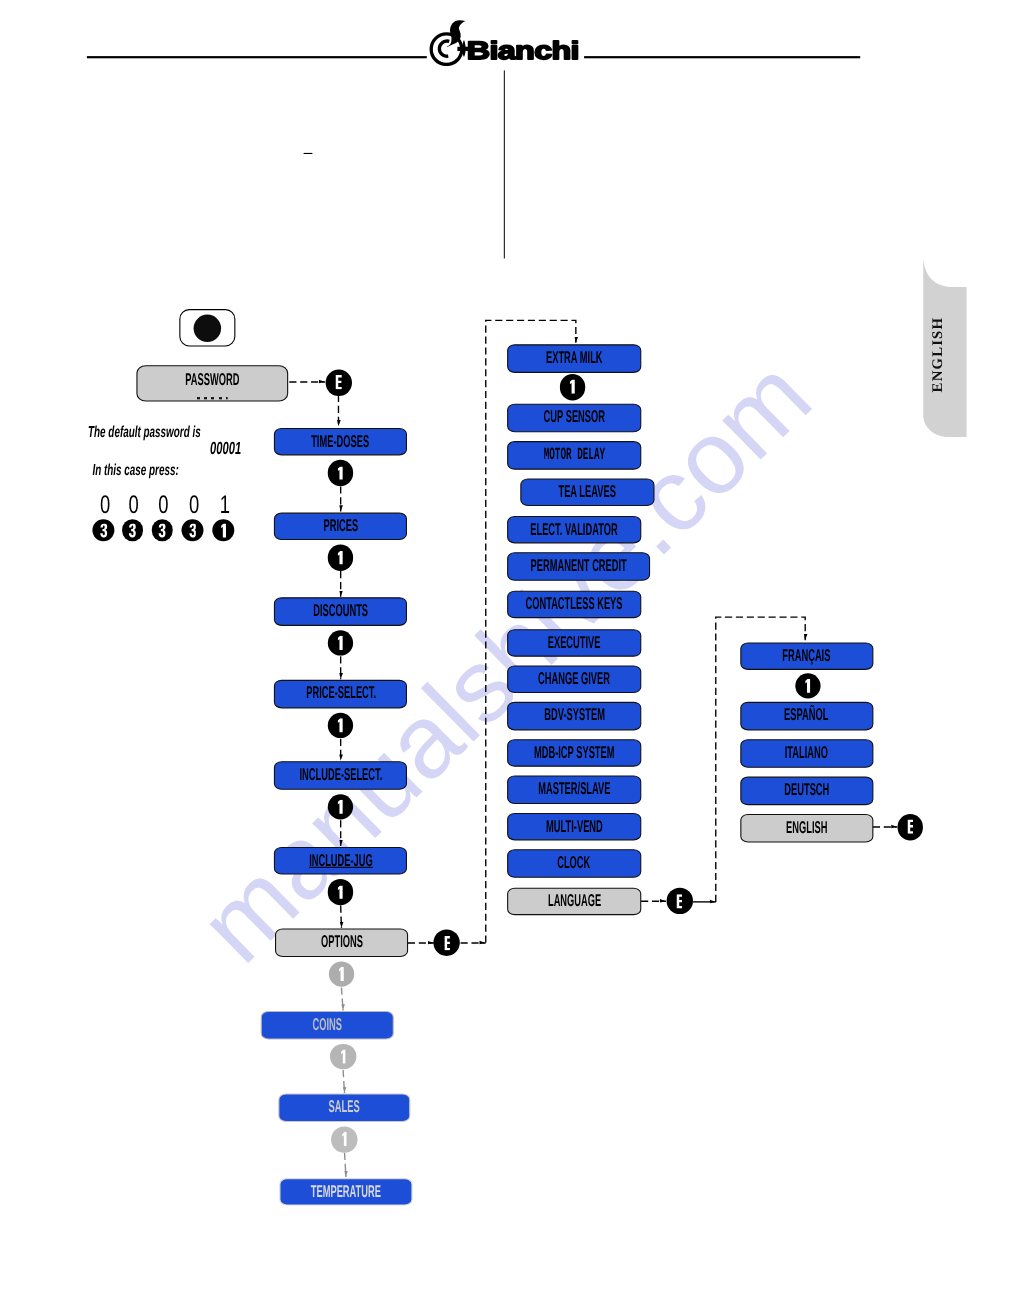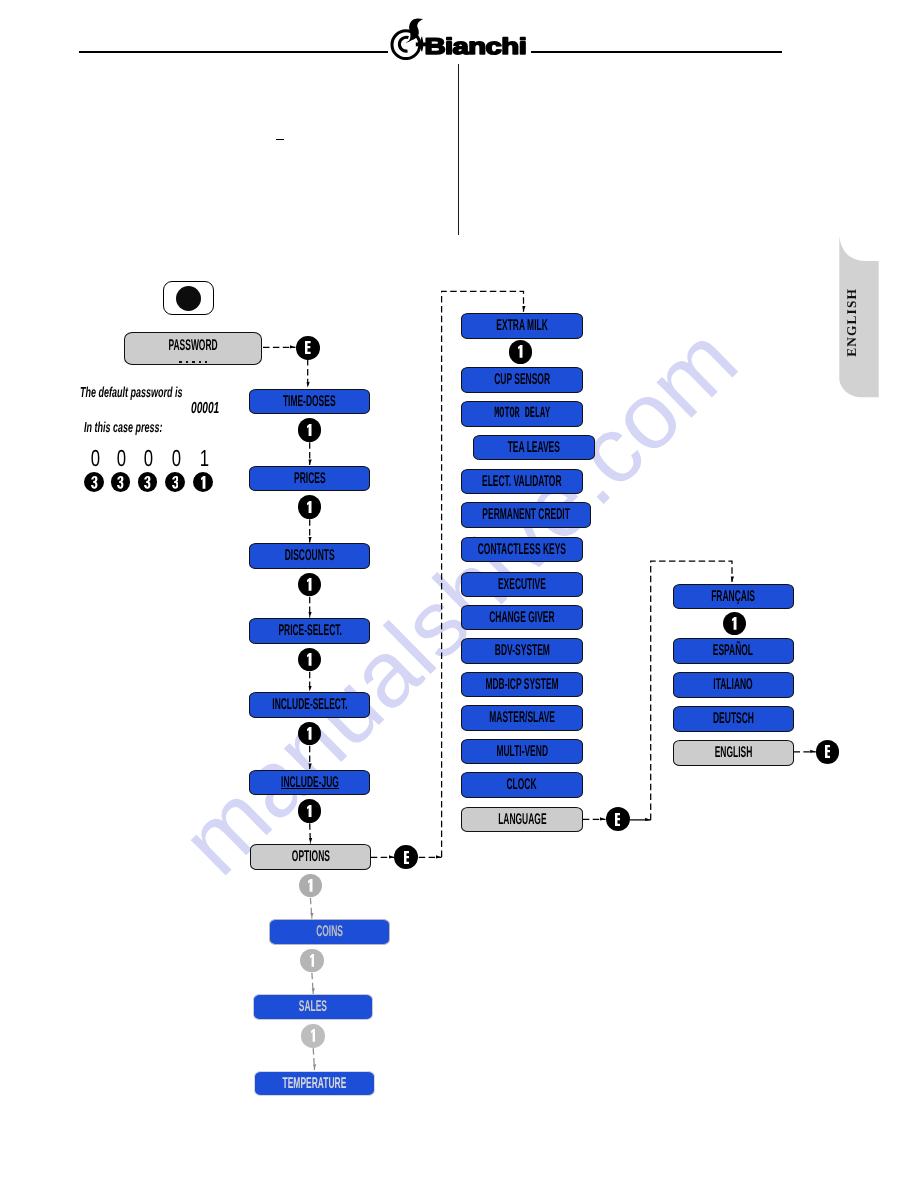--- a/index.html
+++ b/index.html
@@ -199,21 +199,21 @@
       </div>
       <div class="box " style="left: 249.4px; top: 692px; width: 120.6px; height: 25.5px;">
         <span class="lbl">INCLUDE-SELECT.</span>
       </div>
       <div class="box " style="left: 249.4px; top: 769.5px; width: 120.6px; height: 25.5px; text-decoration: underline;">
         <span class="lbl">INCLUDE-JUG</span>
       </div>
       <div class="box sel " style="left: 250.1px; top: 844.1px; width: 120.6px; height: 25.5px; text-align: center;">
         <span class="lbl">OPTIONS</span>
       </div>
-      <div class="box f1" style="left: 269px; top: 919.1px; width: 120.6px; height: 25.5px;">
+      <div class="box f1" style="left: 237px; top: 919.1px; width: 120.6px; height: 25.5px;">
         <span class="lbl">COINS</span>
       </div>
       <div class="box f2" style="left: 252.9px; top: 994.4px; width: 120.6px; height: 25.5px;">
         <span class="lbl">SALES</span>
       </div>
       <div class="box f3" style="left: 254.2px; top: 1070.5px; width: 120.6px; height: 25.5px;">
         <span class="lbl">TEMPERATURE</span>
       </div>
       <div class="box " style="left: 461.3px; top: 313px; width: 121.3px; height: 25.5px;">
         <span class="lbl">EXTRA MILK</span>

